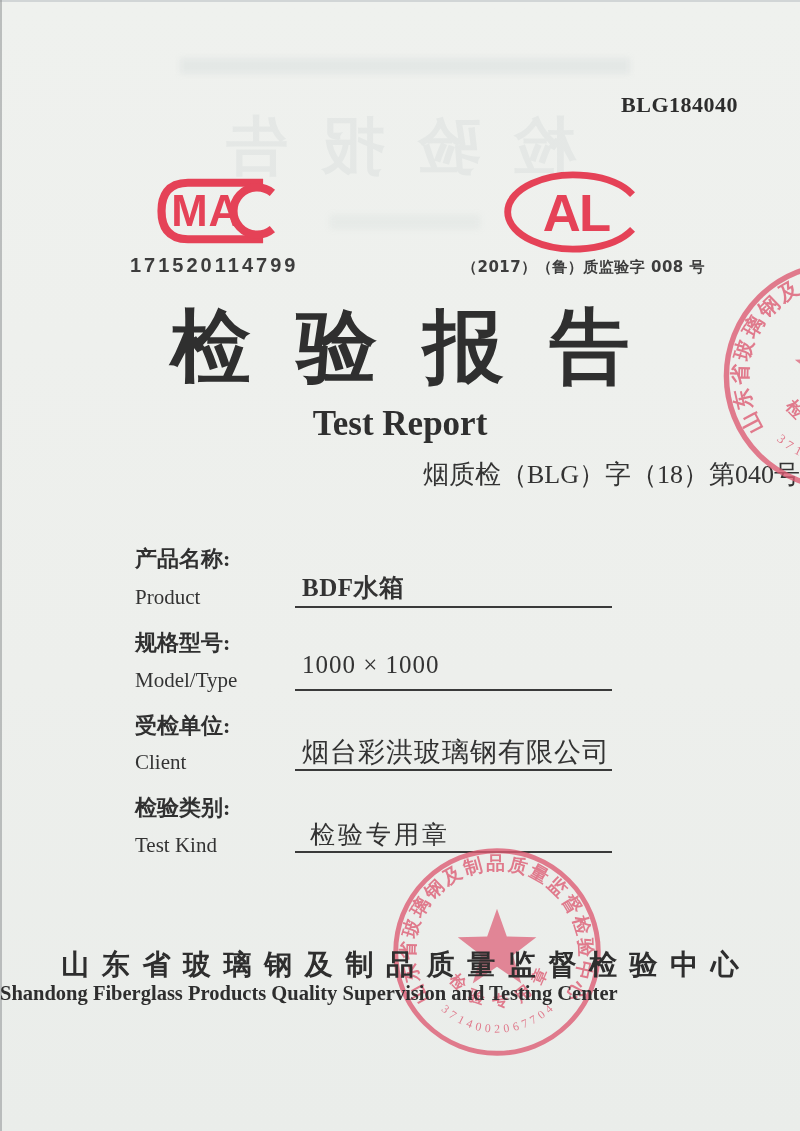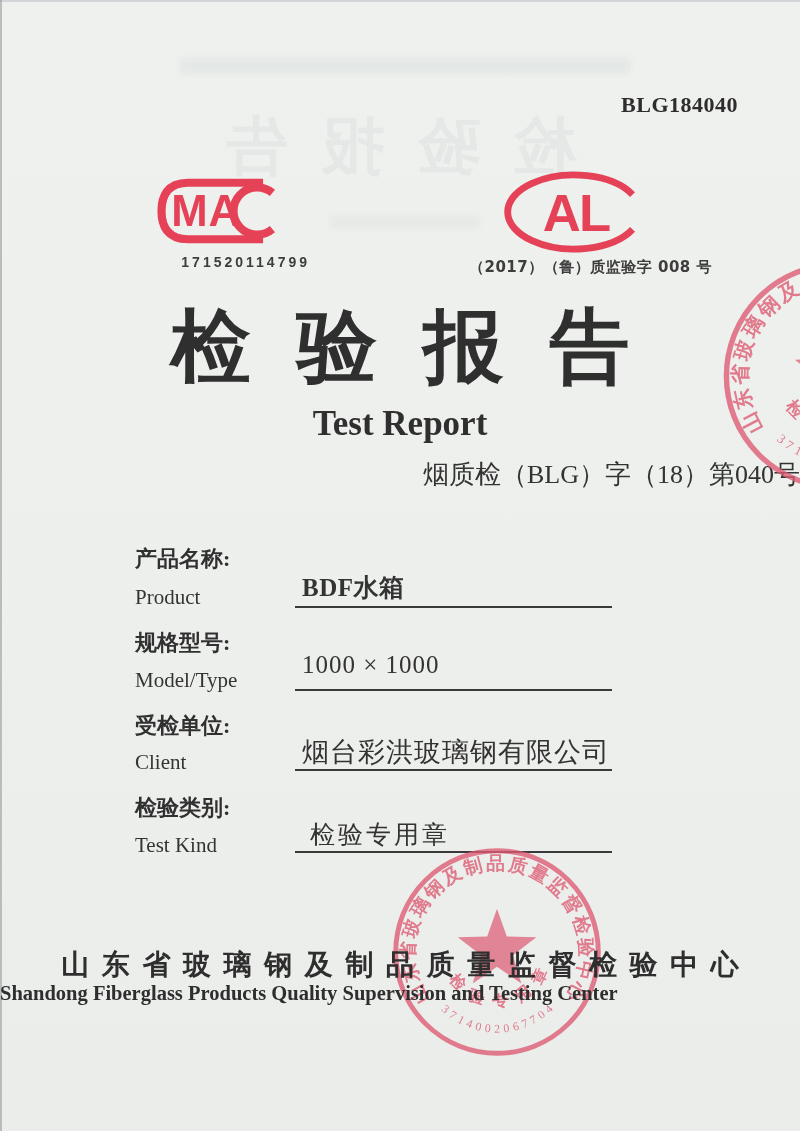--- a/index.html
+++ b/index.html
@@ -26,27 +26,27 @@
   .ghost-bar2 { position:absolute; top:215px; left:330px; width:150px; height:14px;
     background:rgba(140,160,168,0.08); filter:blur(3px); }
 
   .report-no {
     position:absolute; top:92px; right:62px;
     font-size:22px; font-weight:bold; letter-spacing:0.5px; color:#2d2d2d;
   }
 
   .cma-svg { position:absolute; left:144px; top:170px; }
   .cma-code {
-    position:absolute; left:130px; top:254px; width:180px; text-align:right;
-    font-family:"Liberation Sans", sans-serif; font-size:14px; font-weight:bold;
+    position:absolute; left:130px; top:254px; width:180px; text-align:left;
+    font-family:"Liberation Sans", sans-serif; font-size:20px; font-weight:bold;
     letter-spacing:3px; color:#3d3d3d;
   }
   .cal-svg { position:absolute; left:498px; top:168px; }
   .cal-approval {
-    position:absolute; left:462px; top:258px; width:250px; text-align:right;
+    position:absolute; left:462px; top:258px; width:250px; text-align:left;
     font-family:"DejaVu Sans", sans-serif; font-size:15px; font-weight:bold;
     letter-spacing:0.5px; color:#3d3d3d;
   }
 
   .title-cn {
     position:absolute; top:294px; left:0; width:100%; text-align:center;
     font-family:"DejaVu Sans", sans-serif; font-size:80px; font-weight:bold;
     letter-spacing:0.58em; text-indent:0.58em; color:#2f2f2f;
   }
   .title-en {

